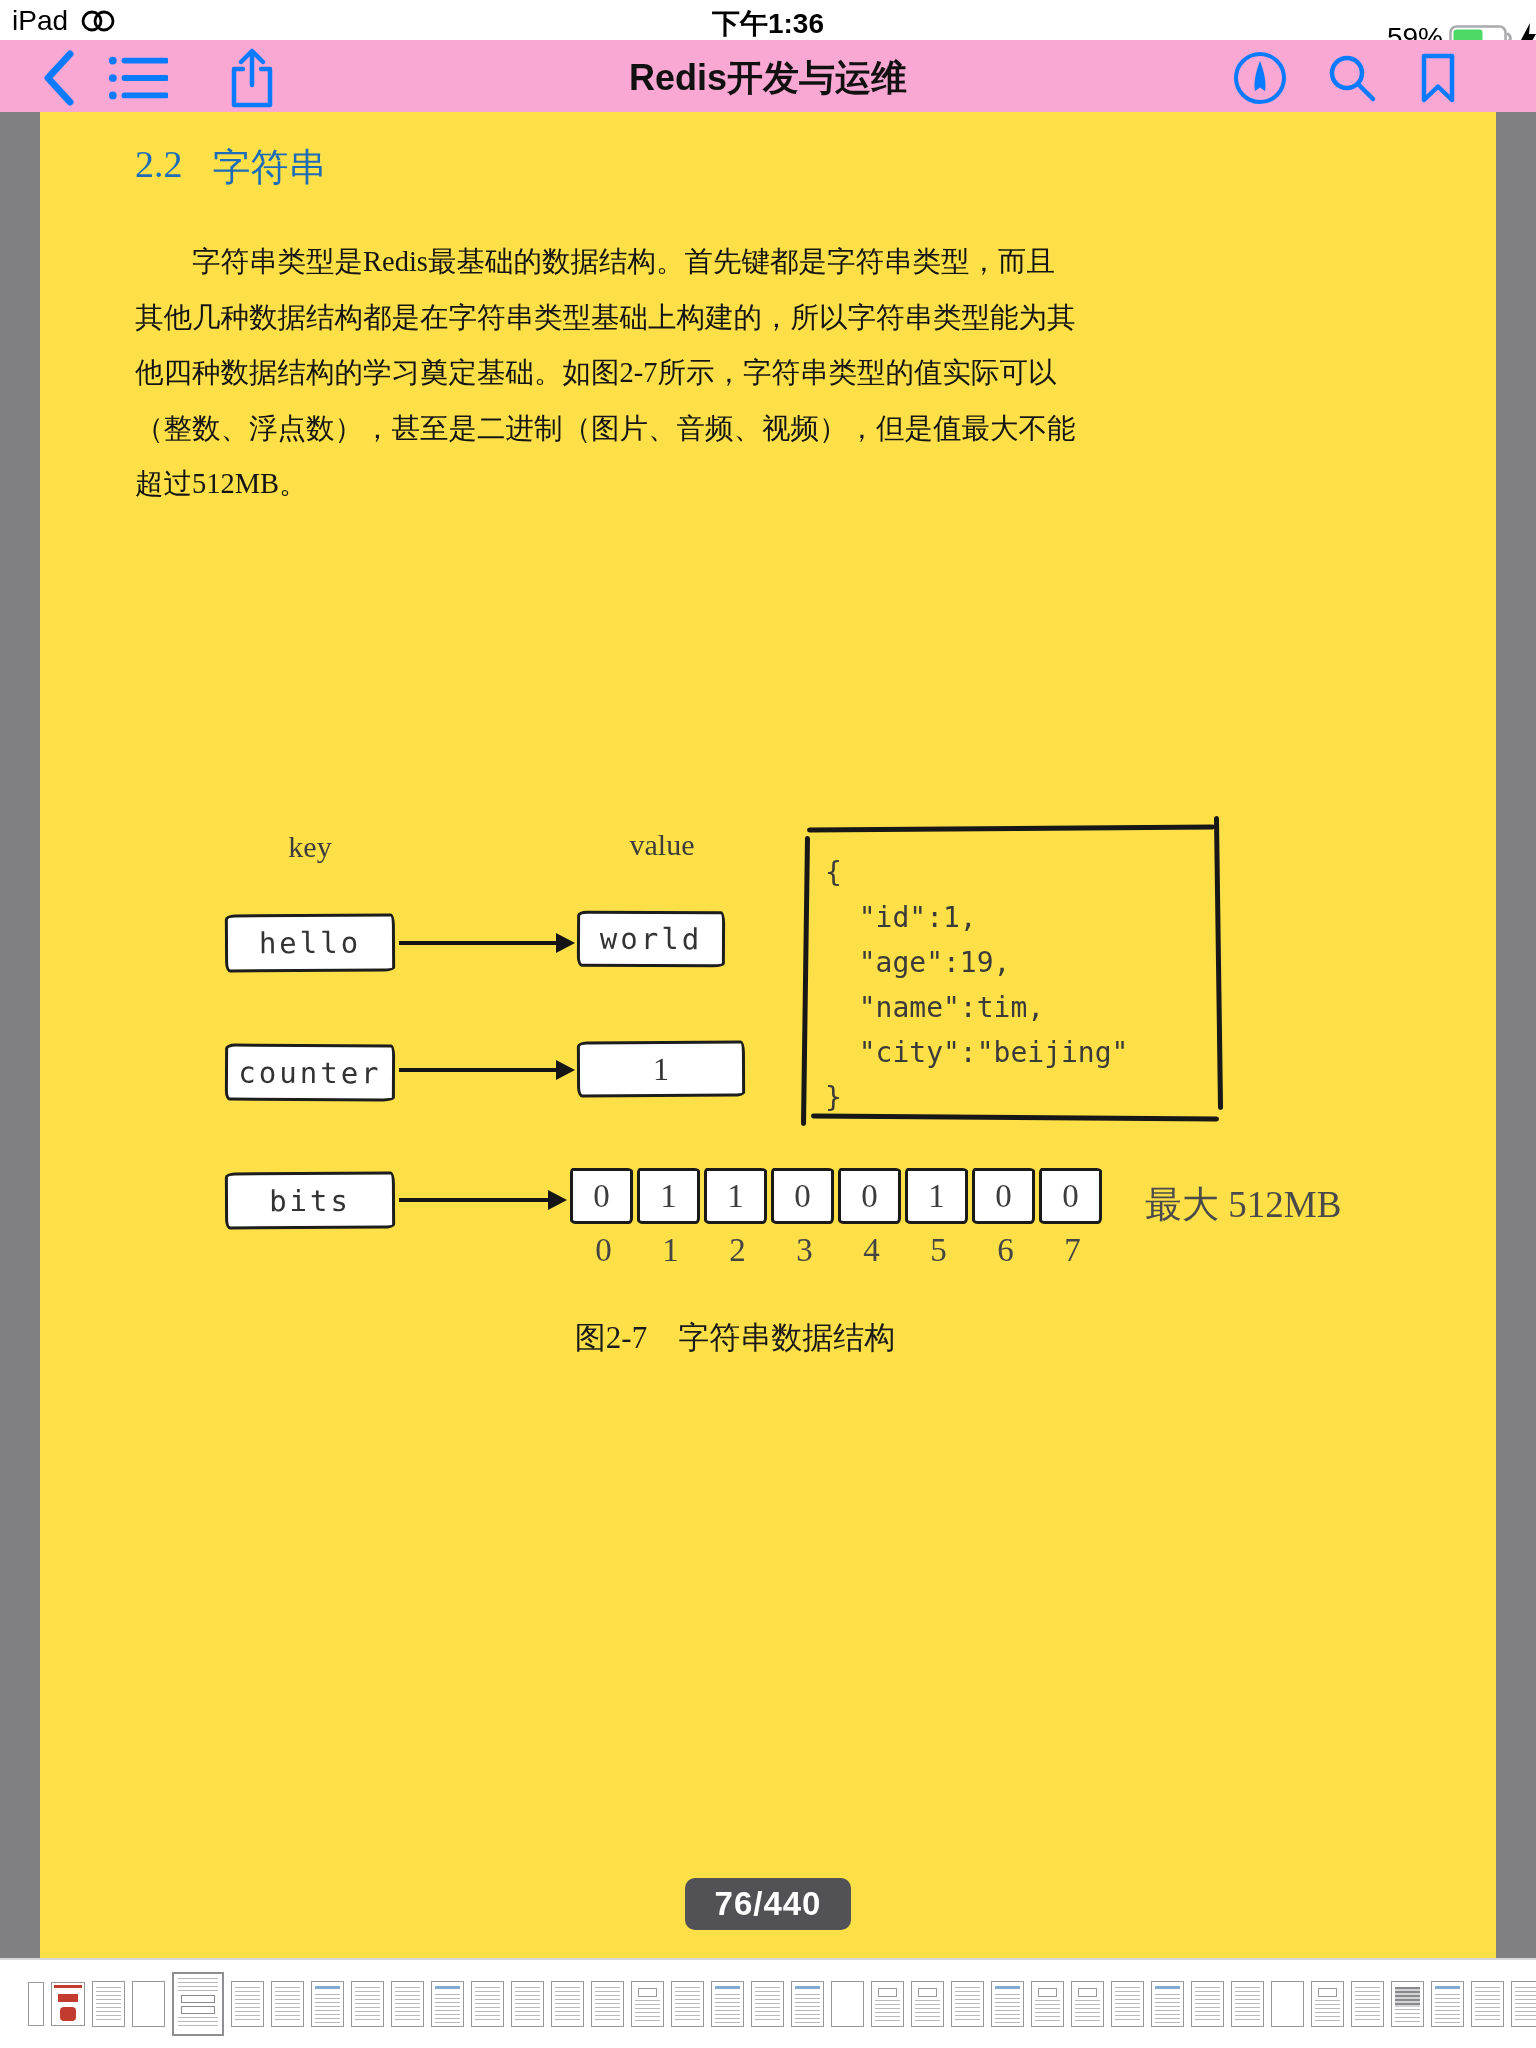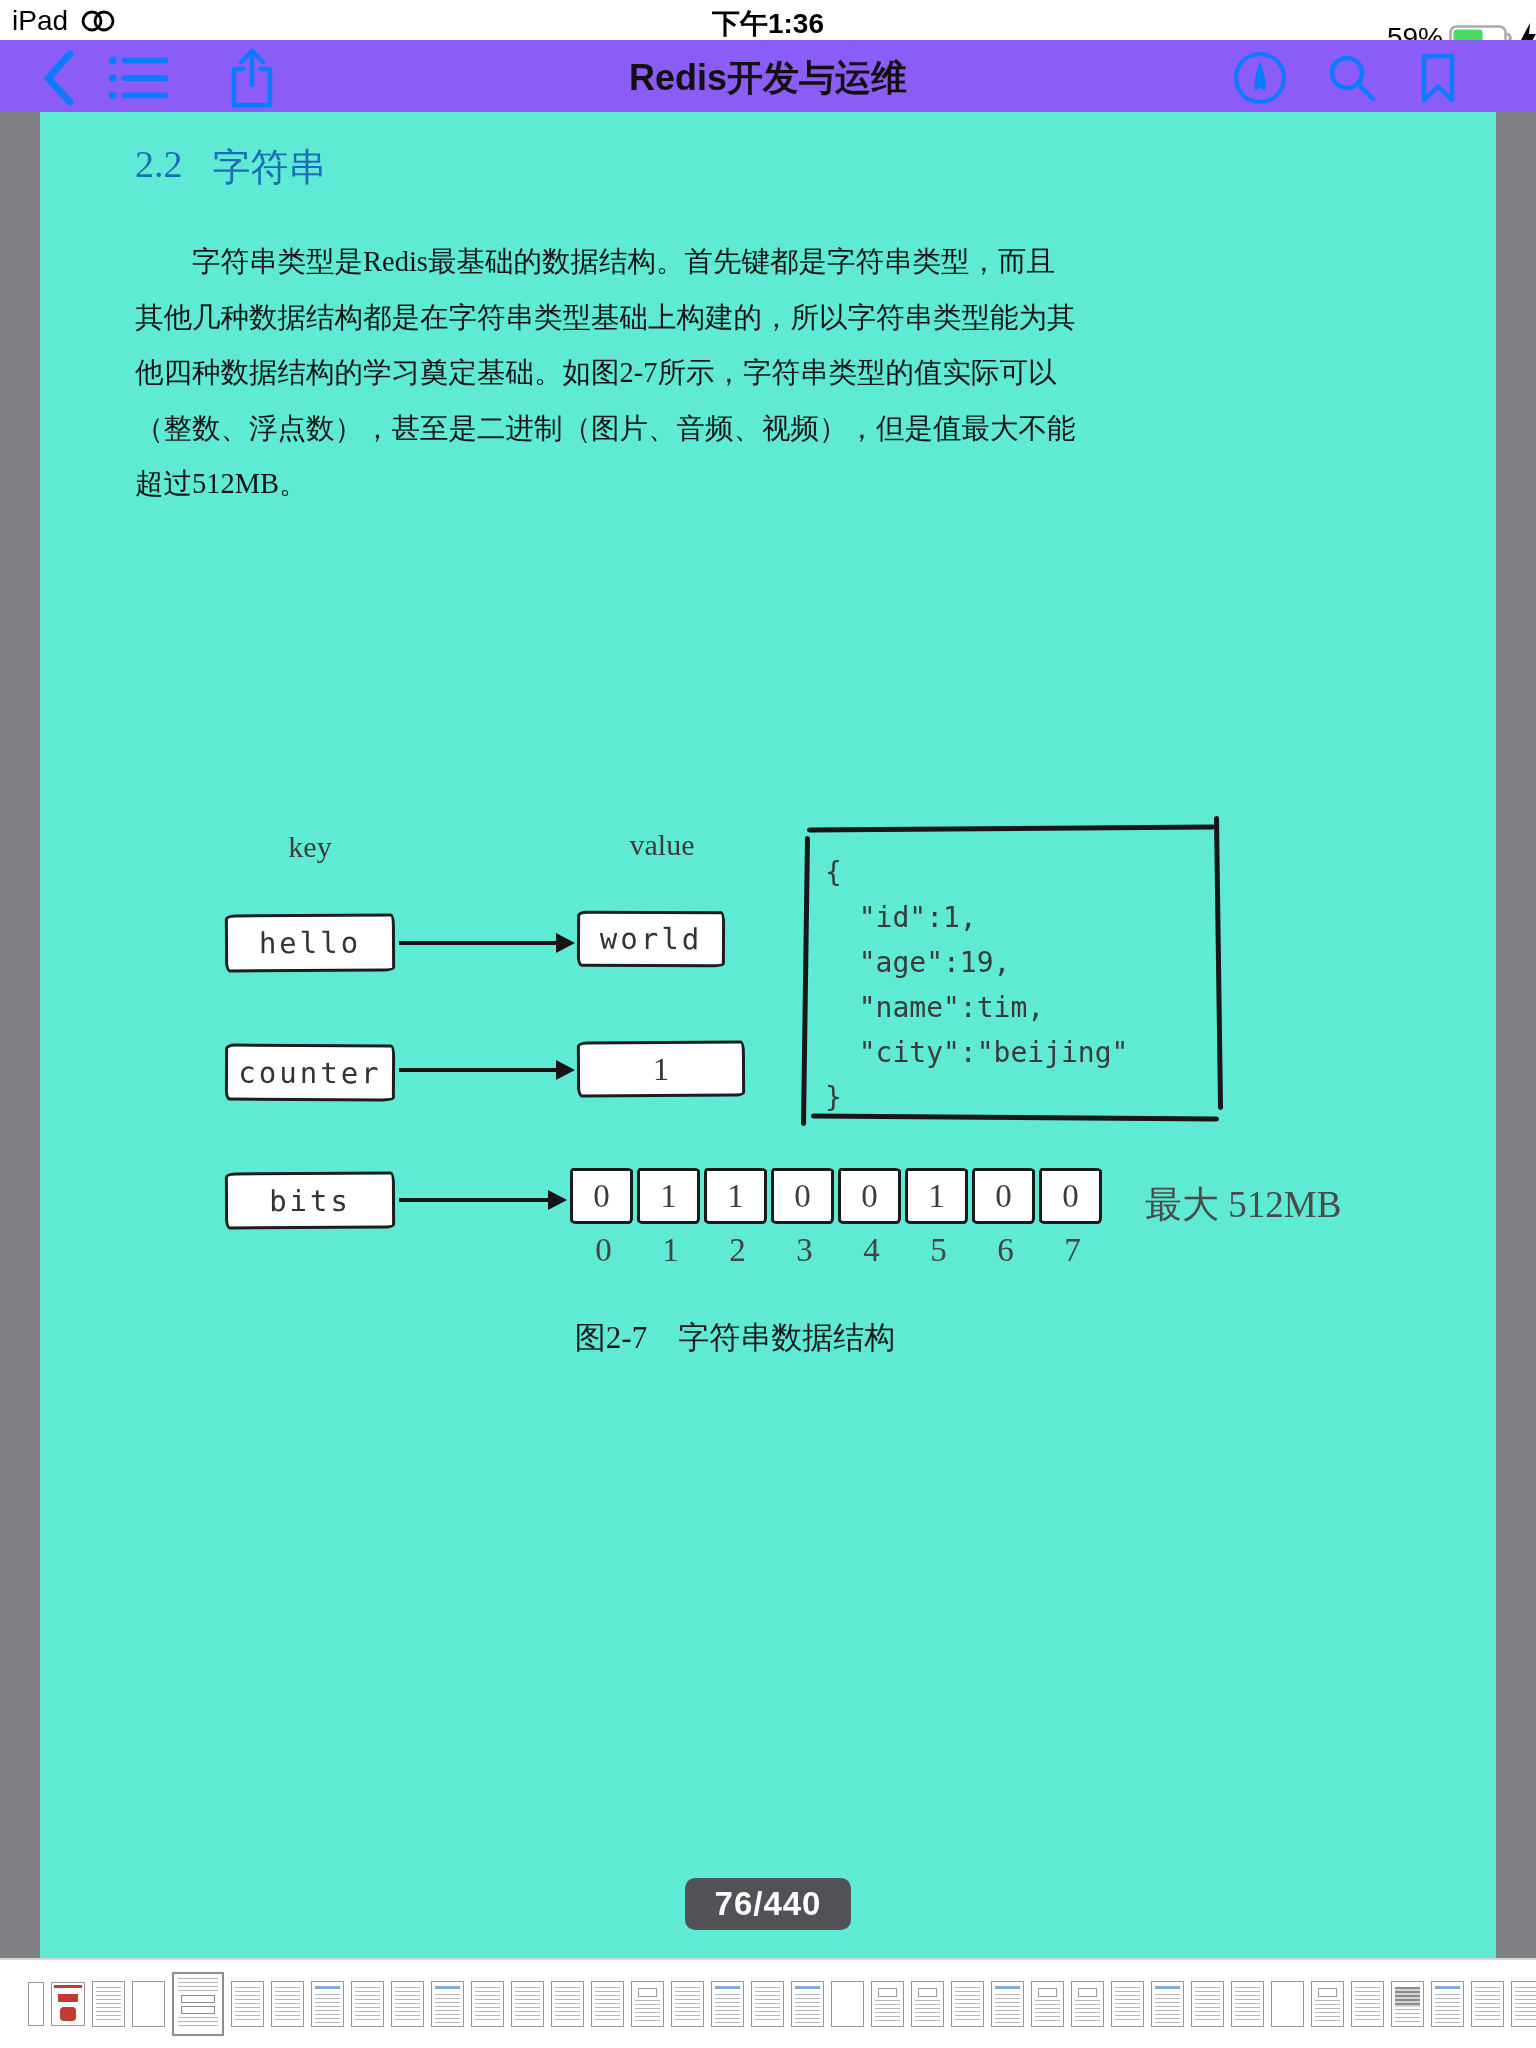--- a/index.html
+++ b/index.html
@@ -9,31 +9,31 @@
   
   .status-bar { position:absolute; left:0; top:0; width:1536px; height:40px; background:#fff; }
   .sb-left { position:absolute; left:12px; top:5px; display:flex; align-items:center; gap:10px; }
   .sb-carrier { font-size:28px; color:#000; }
   .sb-time { position:absolute; left:0; right:0; top:5px; text-align:center;
     font-size:28px; font-weight:bold; color:#000; }
   .sb-right { position:absolute; right:0; top:5px; display:flex; align-items:center; gap:6px;margin-top:17px; }
   .sb-batt-pct { font-size:28px; color:#000; }
 
   
-  .nav-bar { position:absolute; left:0; top:40px; width:1536px; height:72px; background:#8b5cf6; }
+  .nav-bar { position:absolute; left:0; top:40px; width:1536px; height:72px; background:#f9a8d4; }
   .nav-title { position:absolute; left:0; right:0; top:14px; text-align:center;
     font-size:36px; font-weight:bold; color:#111; }
   .nav-btn { position:absolute; top:8px; width:60px; height:60px; display:flex;
     align-items:center; justify-content:center; background:none; border:none; cursor:pointer; }
   .nb-back { left:28px; }  .nb-contents { left:108px; } .nb-share { left:222px; }
   .nb-markup { left:1230px; } .nb-search { left:1322px; } .nb-bookmark { left:1408px; }
 
   
   .viewport { position:absolute; left:0; top:112px; width:1536px; height:1846px; background:#7f7f84; }
-  .page { position:absolute; left:40px; top:0; width:1456px; height:1846px; background:#5eead4;
+  .page { position:absolute; left:40px; top:0; width:1456px; height:1846px; background:#fde047;
     font-family:"Liberation Serif", serif; color:#141414; }
 
   .section-heading { position:absolute; left:95px; top:30px; font-size:38px; display:flex; gap:30px; }
   .para { position:absolute; left:95px; top:122px; width:912px; font-size:28.5px; }
   .para-line { line-height:55.5px; text-align:justify; text-align-last:justify; white-space:nowrap; }
   .para-line.first { text-indent:2em; }
   .para-line.last { text-align-last:left; white-space:normal; }
 
   
   .figure { position:absolute; left:0; top:0; width:1456px; height:1846px; pointer-events:none; }

